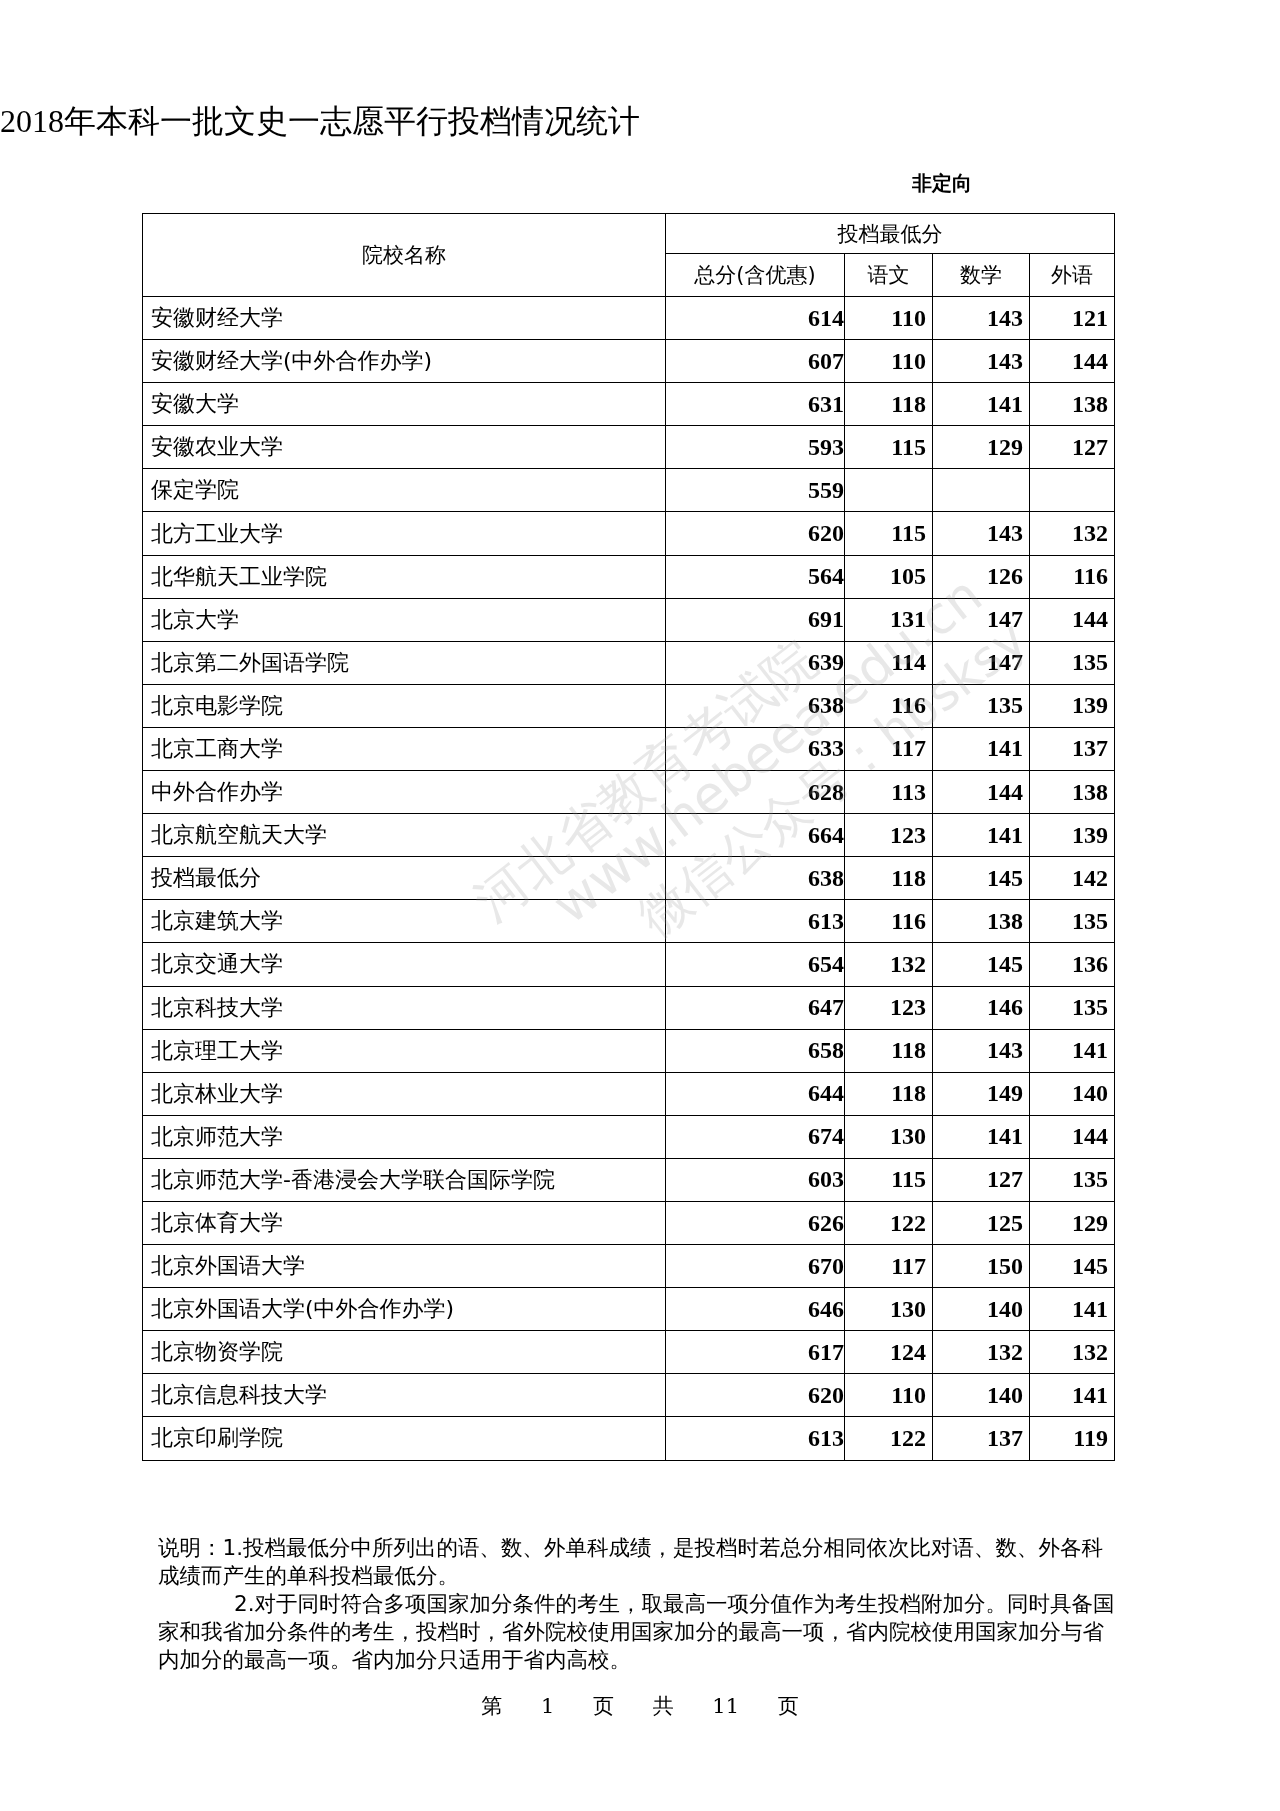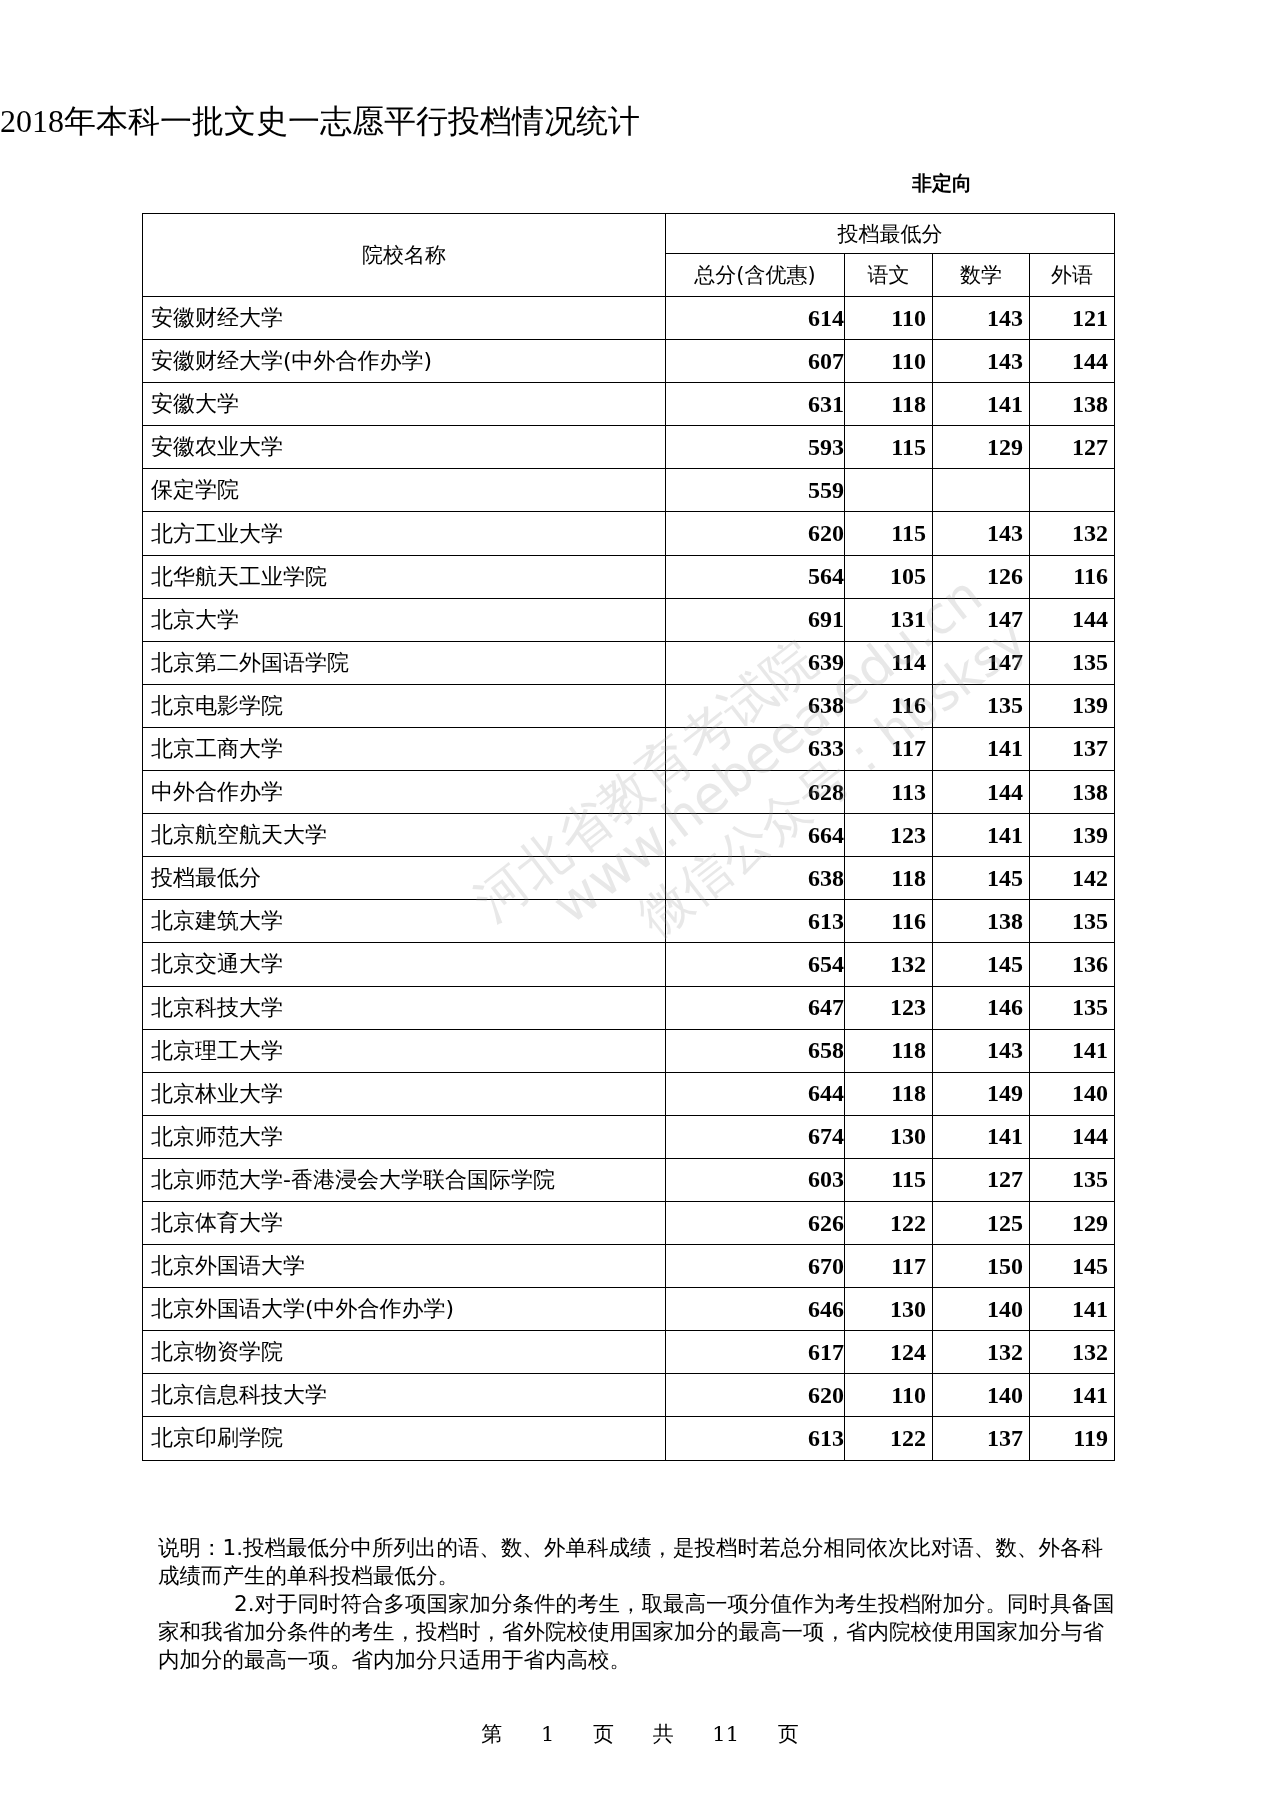--- a/index.html
+++ b/index.html
@@ -84,21 +84,20 @@
     .notes p { margin: 0; }
     .notes .indent { text-indent: 76px; }
     .footer {
       position: absolute;
       top: 1692px;
       left: 0;
       width: 1280px;
       text-align: center;
       font-family: "DejaVu Serif", "Liberation Serif", serif;
       font-size: 21px;
-      margin-top: 28px;
     }
     .footer span { display: inline-block; margin: 0 16px; }
     .watermark {
       position: absolute;
       left: 340px;
       top: 760px;
       width: 600px;
       transform: rotate(-38deg);
       transform-origin: left top;
       color: rgba(150,150,150,0.22);

